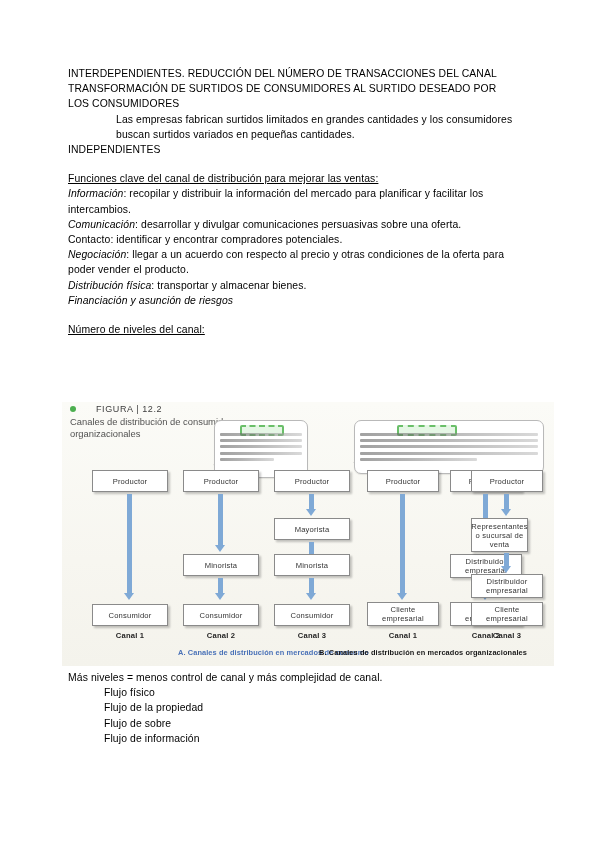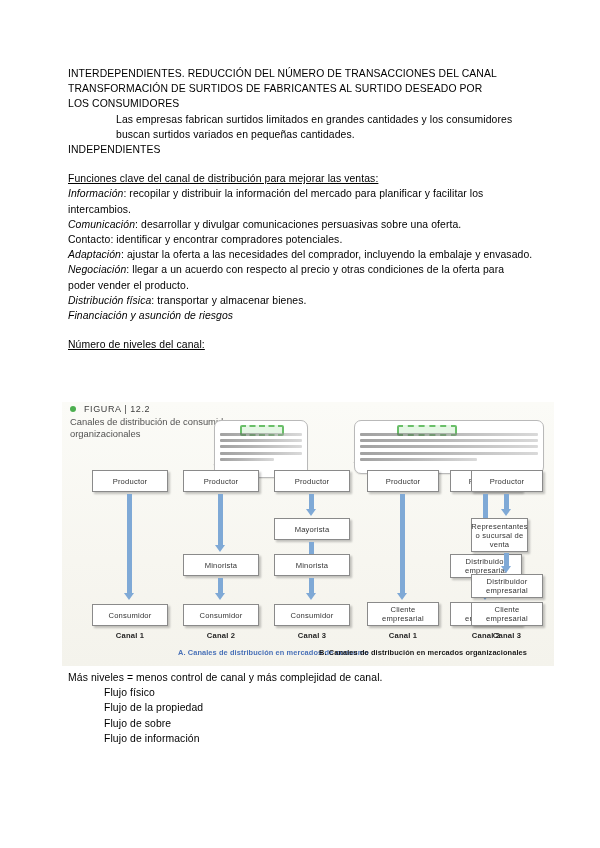--- a/index.html
+++ b/index.html
@@ -55,21 +55,21 @@
     left: 8px;
     top: 2px;
     width: 200px;
   }
   .fig-label {
     font-size: 9px;
     color: #3d3d3d;
     letter-spacing: 0.6px;
     display: flex;
     align-items: center;
-    gap: 8px;
+    gap: 20px;
   }
   .fig-dot {
     width: 6px; height: 6px;
     border-radius: 50%;
     background: #4caf50;
     display: inline-block;
   }
   .fig-caption {
     font-size: 9.4px;
     color: #2b2b2b;
@@ -182,43 +182,40 @@
   .flow-item { margin-left: 36px; }
 </style>
 </head>
 <body>
 
 <div class="page">
 
   <div class="content">
 
     <p class="para">INTERDEPENDIENTES. REDUCCIÓN DEL NÚMERO DE TRANSACCIONES DEL CANAL</p>
-    <p class="para">TRANSFORMACIÓN DE SURTIDOS DE FABRICANTES AL SURTIDO DESEADO POR</p>
+    <p class="para">TRANSFORMACIÓN DE SURTIDOS DE CONSUMIDORES AL SURTIDO DESEADO POR</p>
     <p class="para">LOS CONSUMIDORES</p>
 
     <p class="para indent">Las empresas fabrican surtidos limitados en grandes cantidades y los consumidores</p>
     <p class="para indent">buscan surtidos variados en pequeñas cantidades.</p>
 
     <p class="para">INDEPENDIENTES</p>
 
     <div class="gap-md"></div>
 
     <p class="para underline">Funciones clave del canal de distribución para mejorar las ventas:</p>
 
     <p class="para">
       <span class="ital">Información</span><span>: recopilar y distribuir la información del mercado para planificar y facilitar los intercambios.</span>
     </p>
     <p class="para">
       <span class="ital">Comunicación</span><span>: desarrollar y divulgar comunicaciones persuasivas sobre una oferta.</span>
     </p>
     <p class="para">
       <span>Contacto</span><span>: identificar y encontrar compradores potenciales.</span>
-    </p>
-    <p class="para">
-      <span class="ital">Adaptación</span><span>: ajustar la oferta a las necesidades del comprador, incluyendo la embalaje y envasado.</span>
     </p>
     <p class="para">
       <span class="ital">Negociación</span><span>: llegar a un acuerdo con respecto al precio y otras condiciones de la oferta para poder vender el producto.</span>
     </p>
     <p class="para">
       <span class="ital">Distribución física</span><span>: transportar y almacenar bienes.</span>
     </p>
     <p class="para ital">Financiación y asunción de riesgos</p>
 
     <div class="gap-md"></div>

